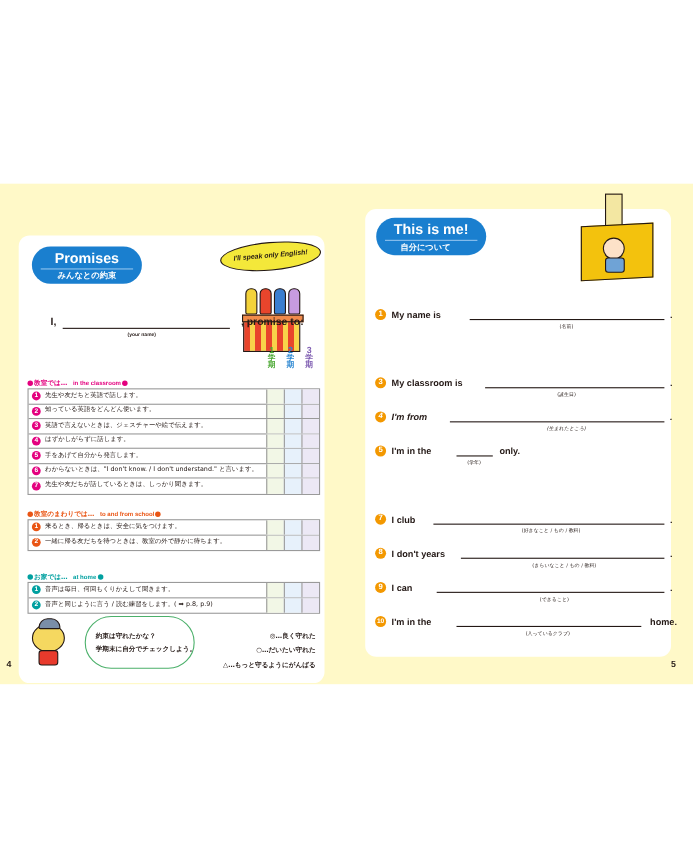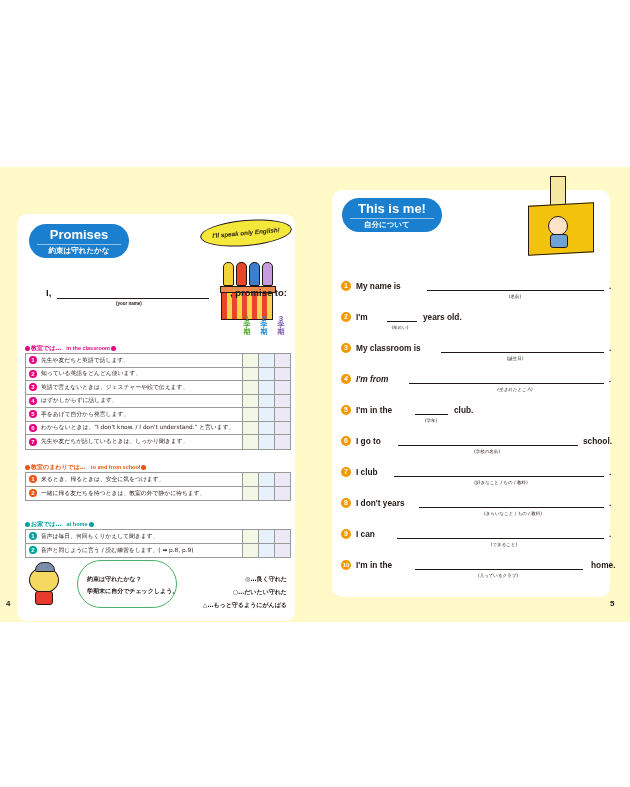--- a/index.html
+++ b/index.html
@@ -23,21 +23,21 @@
   .speech { position: absolute; left: 183px; top: 6px; width: 92px; height: 26px; background: #f4e83a; border: 1.2px solid #231815; border-radius: 50%; font-family: "Liberation Sans", sans-serif; font-style: italic; font-weight: bold; font-size: 6.3px; text-align: center; line-height: 24px; transform: rotate(-5deg); }
   .stage { position: absolute; left: 200px; top: 36px; width: 60px; height: 70px; }
   .stage .booth { position: absolute; left: 4px; bottom: 0; width: 52px; height: 30px;
     background: repeating-linear-gradient(90deg, #e8452c 0 5px, #f8d44a 5px 10px); border: 1px solid #231815; }
   .stage .booth::before { content: ""; position: absolute; left: -2px; top: -5px; width: 54px; height: 5px; background: #f08a4b; border: 1px solid #231815; }
   .stage .fig { position: absolute; bottom: 34px; width: 11px; height: 24px; border-radius: 5px 5px 2px 2px; border: 1px solid #231815; }
 
   .promise-line { position: absolute; left: 29px; top: 73px; font-family: "Liberation Sans", sans-serif; font-weight: bold; font-size: 9.5px; width: 250px; }
   .promise-line .i { position: absolute; left: 0; top: 0; }
   .promise-line .blank { position: absolute; left: 11px; top: 11px; width: 152px; border-bottom: 1px solid #231815; }
-  .promise-line .rest { position: absolute; left: 184px; top: 0; }
+  .promise-line .rest { position: absolute; left: 173px; top: 0; }
   .promise-line .note { position: absolute; left: 70px; top: 14px; font-size: 4.5px; font-weight: bold; }
 
   .terms { position: absolute; left: 222px; top: 101px; width: 60px; height: 28px; }
   .term { position: absolute; top: 0; width: 12px; text-align: center; font-weight: bold; font-size: 7px; line-height: 7px; }
   .term .n { font-family: "Liberation Sans", sans-serif; font-size: 8px; display: block; }
 
   .section-head { position: absolute; left: 8px; font-size: 6px; font-weight: bold; white-space: nowrap; }
   .section-head .dot { display: inline-block; width: 5px; height: 5px; border-radius: 50%; vertical-align: middle; margin-right: 1px; }
   .section-head .en { font-family: "Liberation Sans", sans-serif; font-size: 5.5px; margin-left: 5px; }
 
@@ -77,21 +77,21 @@
 </style>
 </head>
 <body>
 
 <div class="spread">
 
   <div class="panel left">
     <div class="title-pill" style="left:12px; top:10px;">
       <span class="en">Promises</span>
       <div class="rule"></div>
-      <span class="jp">約束は守れたかな</span>
+      <span class="jp">みんなとの約束</span>
     </div>
 
     <div class="speech">I'll speak only English!</div>
     <div class="stage">
       <div class="fig" style="left:6px; background:#f3d23a;"></div>
       <div class="fig" style="left:19px; background:#e8452c;"></div>
       <div class="fig" style="left:32px; background:#3b7ed0;"></div>
       <div class="fig" style="left:45px; background:#c79be0;"></div>
       <div class="booth"></div>
     </div>
@@ -268,54 +268,40 @@
       <div class="shirt"></div>
     </div>
 
     <div class="q" style="top:91px;">
       <span class="num">1</span>
       <span class="label">My name is</span>
       <span class="line" style="left:86px; width:177px;"></span>
       <span class="end" style="left:268px;">.</span>
       <span class="hint" style="left:174px;">(名前)</span>
     </div>
-    <div class="q" style="top:122px;">
-      <span class="num">2</span>
-      <span class="label">I'm</span>
-      <span class="line" style="left:46px; width:30px;"></span>
-      <span class="end" style="left:82px;">years old.</span>
-      <span class="hint" style="left:59px;">(年れい)</span>
-    </div>
     <div class="q" style="top:153px;">
       <span class="num">3</span>
       <span class="label">My classroom is</span>
       <span class="line" style="left:100px; width:163px;"></span>
       <span class="end" style="left:268px;">.</span>
       <span class="hint" style="left:174px;">(誕生日)</span>
     </div>
     <div class="q" style="top:184px;font-style:italic;">
       <span class="num">4</span>
       <span class="label">I'm from</span>
       <span class="line" style="left:68px; width:195px;"></span>
       <span class="end" style="left:268px;">.</span>
       <span class="hint" style="left:174px;">(生まれたところ)</span>
     </div>
     <div class="q" style="top:215px;">
       <span class="num">5</span>
       <span class="label">I'm in the</span>
       <span class="line" style="left:74px; width:33px;"></span>
-      <span class="end" style="left:113px;">club.</span>
+      <span class="end" style="left:113px;">only.</span>
       <span class="hint" style="left:90px;">(学年)</span>
-    </div>
-    <div class="q" style="top:246px;">
-      <span class="num">6</span>
-      <span class="label">I go to</span>
-      <span class="line" style="left:57px; width:180px;"></span>
-      <span class="end" style="left:242px;">school.</span>
-      <span class="hint" style="left:146px;">(学校の名前)</span>
     </div>
     <div class="q" style="top:277px;">
       <span class="num">7</span>
       <span class="label">I club</span>
       <span class="line" style="left:53px; width:210px;"></span>
       <span class="end" style="left:268px;">.</span>
       <span class="hint" style="left:160px;">(好きなこと / もの / 教科)</span>
     </div>
     <div class="q" style="top:308px;">
       <span class="num">8</span>

